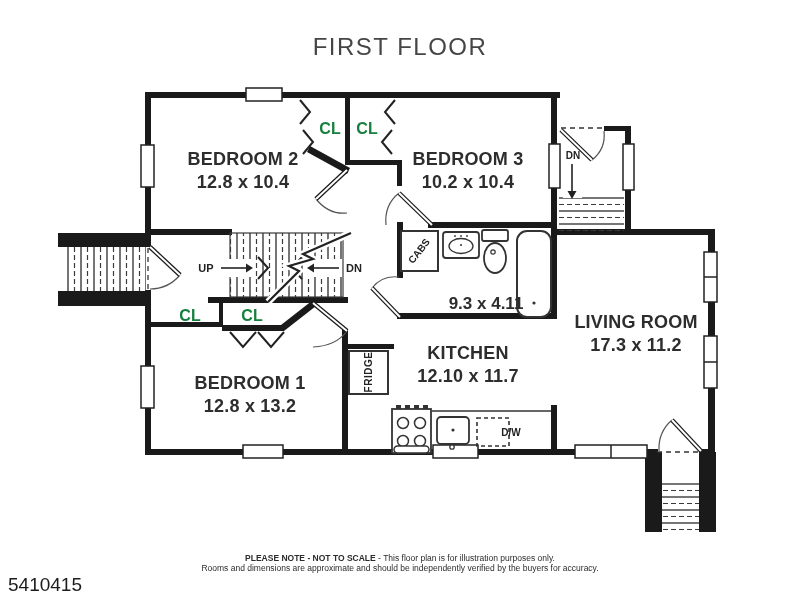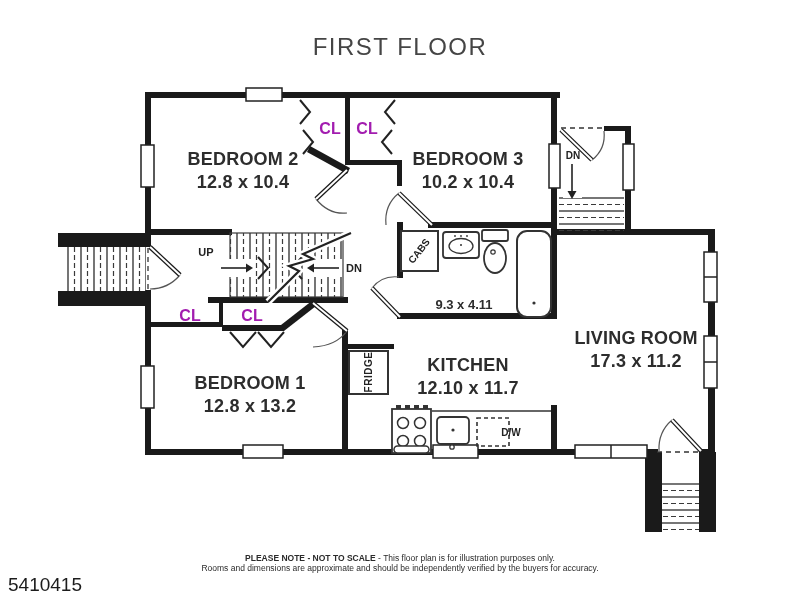--- a/index.html
+++ b/index.html
@@ -2,22 +2,22 @@
 <html><head>
 <meta charset="utf-8">
 <style>
   html,body{margin:0;padding:0;background:#fff;}
   .canvas{position:relative;width:800px;height:591px;background:#ffffff;overflow:hidden;
           font-family:"Liberation Sans",sans-serif;color:#2e2e2e;}
   svg{position:absolute;left:0;top:0;}
   .lbl{position:absolute;transform:translate(-50%,-50%);white-space:nowrap;text-align:center;}
   .title{font-size:24px;letter-spacing:1.5px;color:#454545;font-weight:500;}
   .room{font-weight:bold;font-size:18px;line-height:1.25;letter-spacing:.2px;color:#2d2d2d;}
-  .dim1{font-weight:bold;font-size:13px;color:#2d2d2d;}
-  .cl{font-weight:bold;font-size:16px;color:#a21caf;}
+  .dim1{font-weight:bold;font-size:17px;color:#2d2d2d;margin-left:22px;}
+  .cl{font-weight:bold;font-size:16px;color:#15803d;}
   .tiny{font-weight:bold;font-size:11px;color:#222;}
   .tiny10{font-weight:bold;font-size:10px;color:#222;}
   .rot-cabs{transform:translate(-50%,-50%) rotate(-52deg);}
   .rot-fridge{transform:translate(-50%,-50%) rotate(-90deg);letter-spacing:.5px;}
   .footer1,.footer2{font-size:8.5px;color:#2b2b2b;line-height:1.2;}
   .footer1 b{font-weight:bold;text-align:center;}
   .mls{position:absolute;left:8px;top:574px;font-size:19px;color:#1c1c1c;}
 </style>
 </head>
 <body>
@@ -219,38 +219,38 @@
   <div class="lbl room" style="left:468px;top:170px;">
     <div>BEDROOM 3</div>
     <div>10.2 x 10.4</div>
   </div>
 
   <div class="lbl room" style="left:250px;top:394px;">
     <div>BEDROOM 1</div>
     <div>12.8 x 13.2</div>
   </div>
 
-  <div class="lbl room" style="left:468px;top:376px;">
+  <div class="lbl room" style="left:468px;top:364px;">
     <div>KITCHEN</div>
     <div>12.10 x 11.7</div>
   </div>
 
-  <div class="lbl room" style="left:636px;top:349px;">
+  <div class="lbl room" style="left:636px;top:333px;">
     <div>LIVING ROOM</div>
     <div>17.3 x 11.2</div>
   </div>
 
   <div class="lbl dim1" style="left:464px;top:304px;">9.3 x 4.11</div>
 
   <div class="lbl cl" style="left:330px;top:129px;">CL</div>
   <div class="lbl cl" style="left:367px;top:129px;">CL</div>
   <div class="lbl cl" style="left:190px;top:316px;">CL</div>
   <div class="lbl cl" style="left:252px;top:316px;">CL</div>
 
-  <div class="lbl tiny" style="left:206px;top:252px;">UP</div>
+  <div class="lbl tiny" style="left:206px;top:268px;">UP</div>
   <div class="lbl tiny" style="left:354px;top:268px;">DN</div>
   <div class="lbl tiny10" style="left:573px;top:155px;">DN</div>
 
   <div class="lbl tiny10 rot-cabs" style="left:419px;top:251px;">CABS</div>
   <div class="lbl tiny10 rot-fridge" style="left:368px;top:372px;">FRIDGE</div>
   <div class="lbl tiny10" style="left:493px;top:432px;padding-left:36px;">D/W</div>
 
   <div class="lbl footer1" style="left:400px;top:558px;">
     <b>PLEASE NOTE - NOT TO SCALE</b><span> - This floor plan is for illustration purposes only.</span>
   </div>

